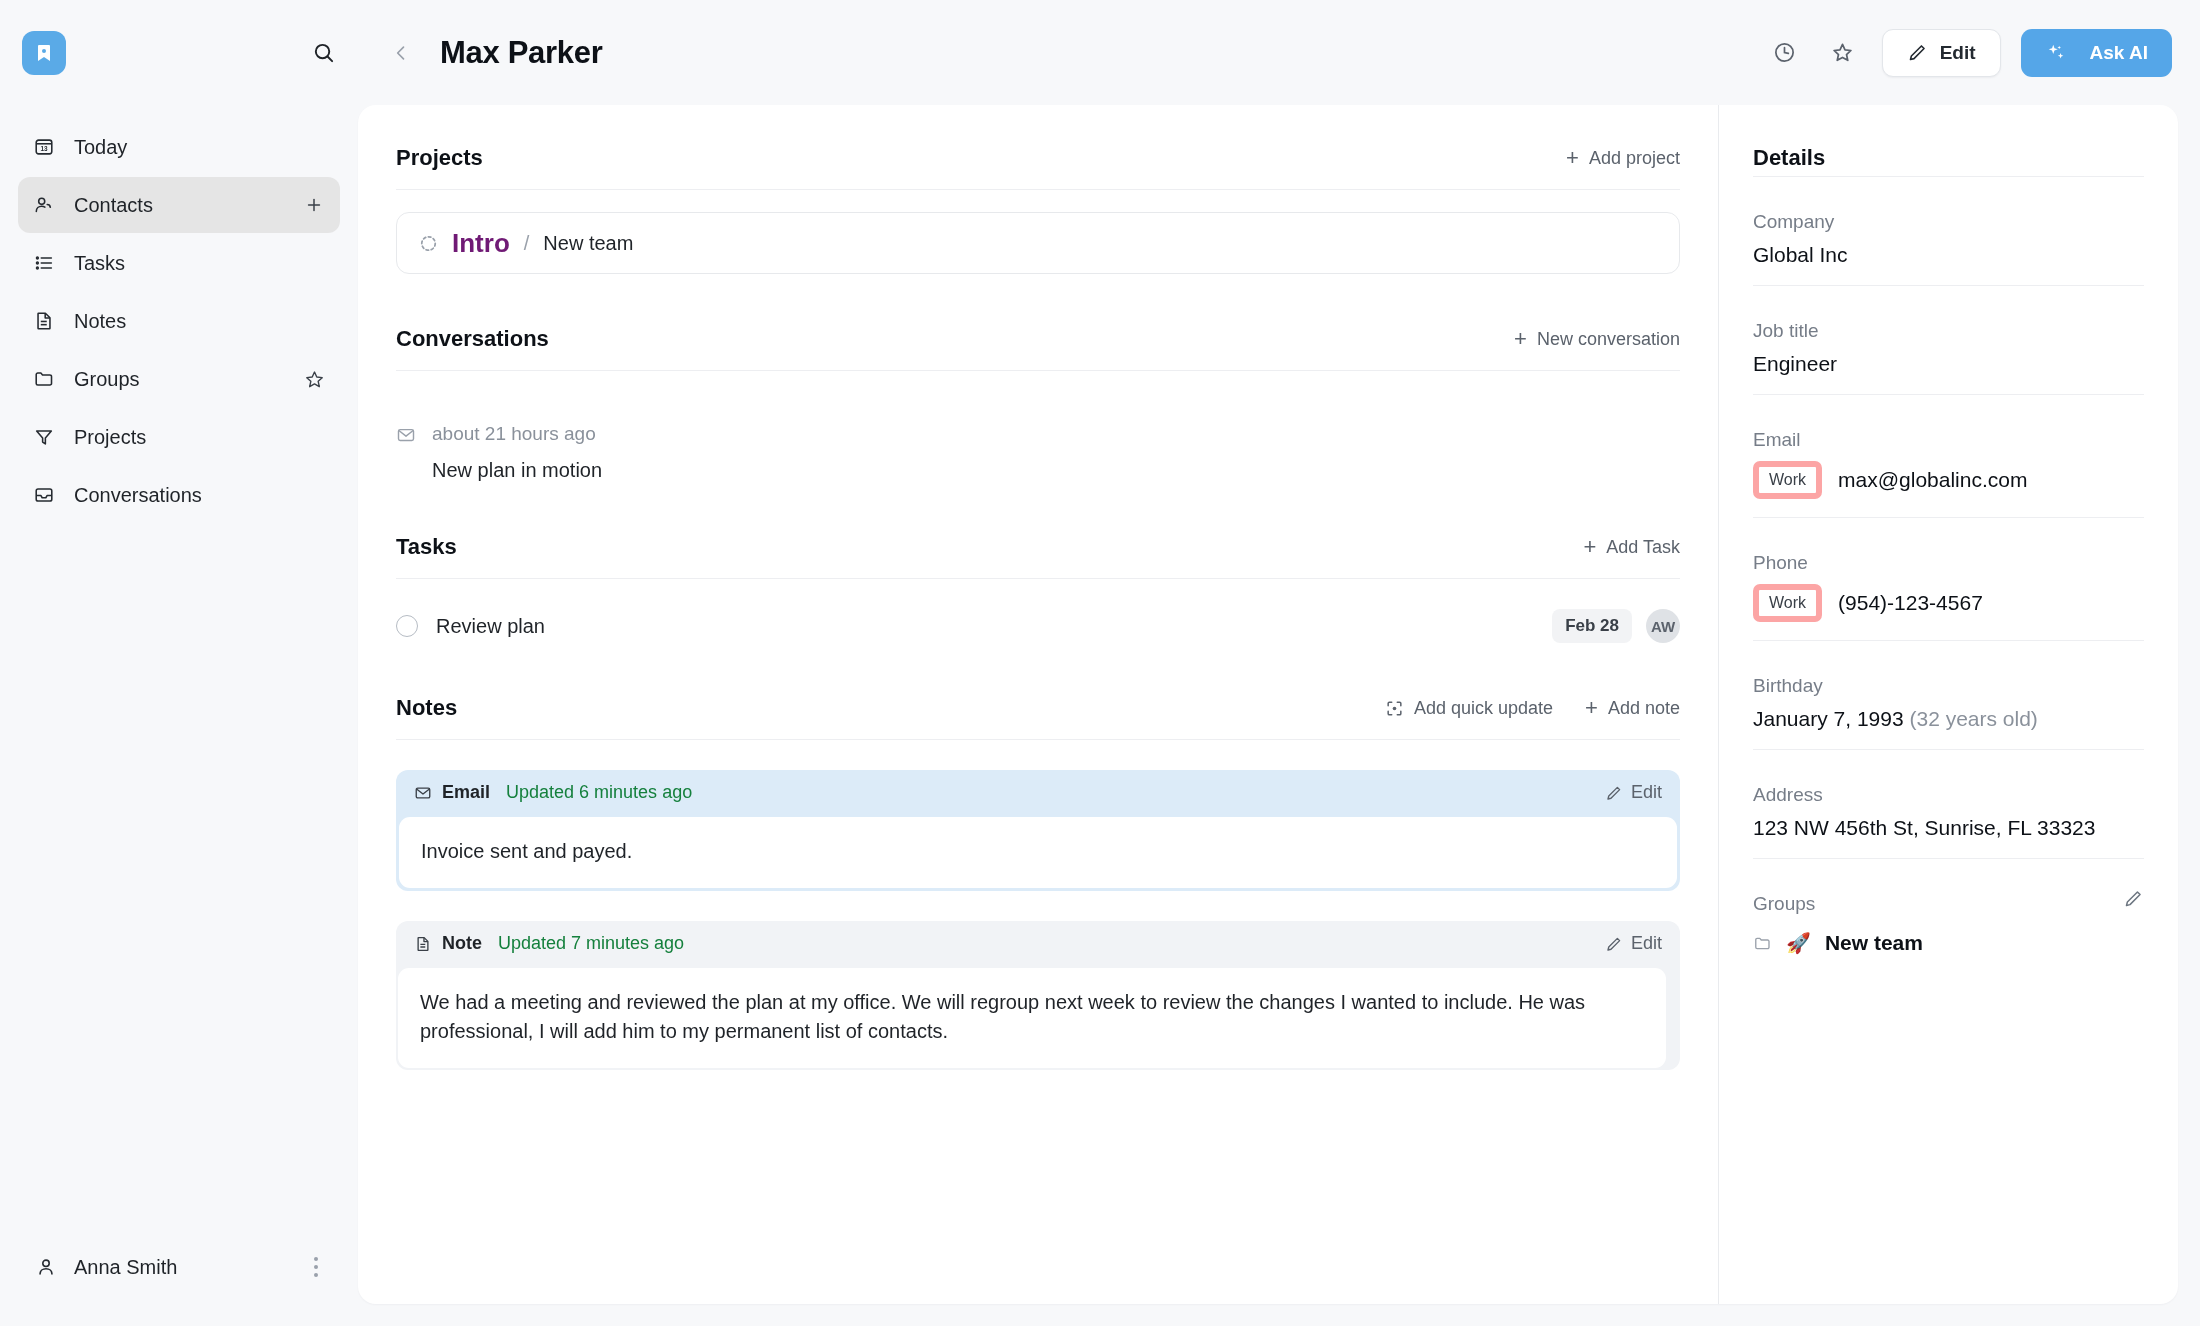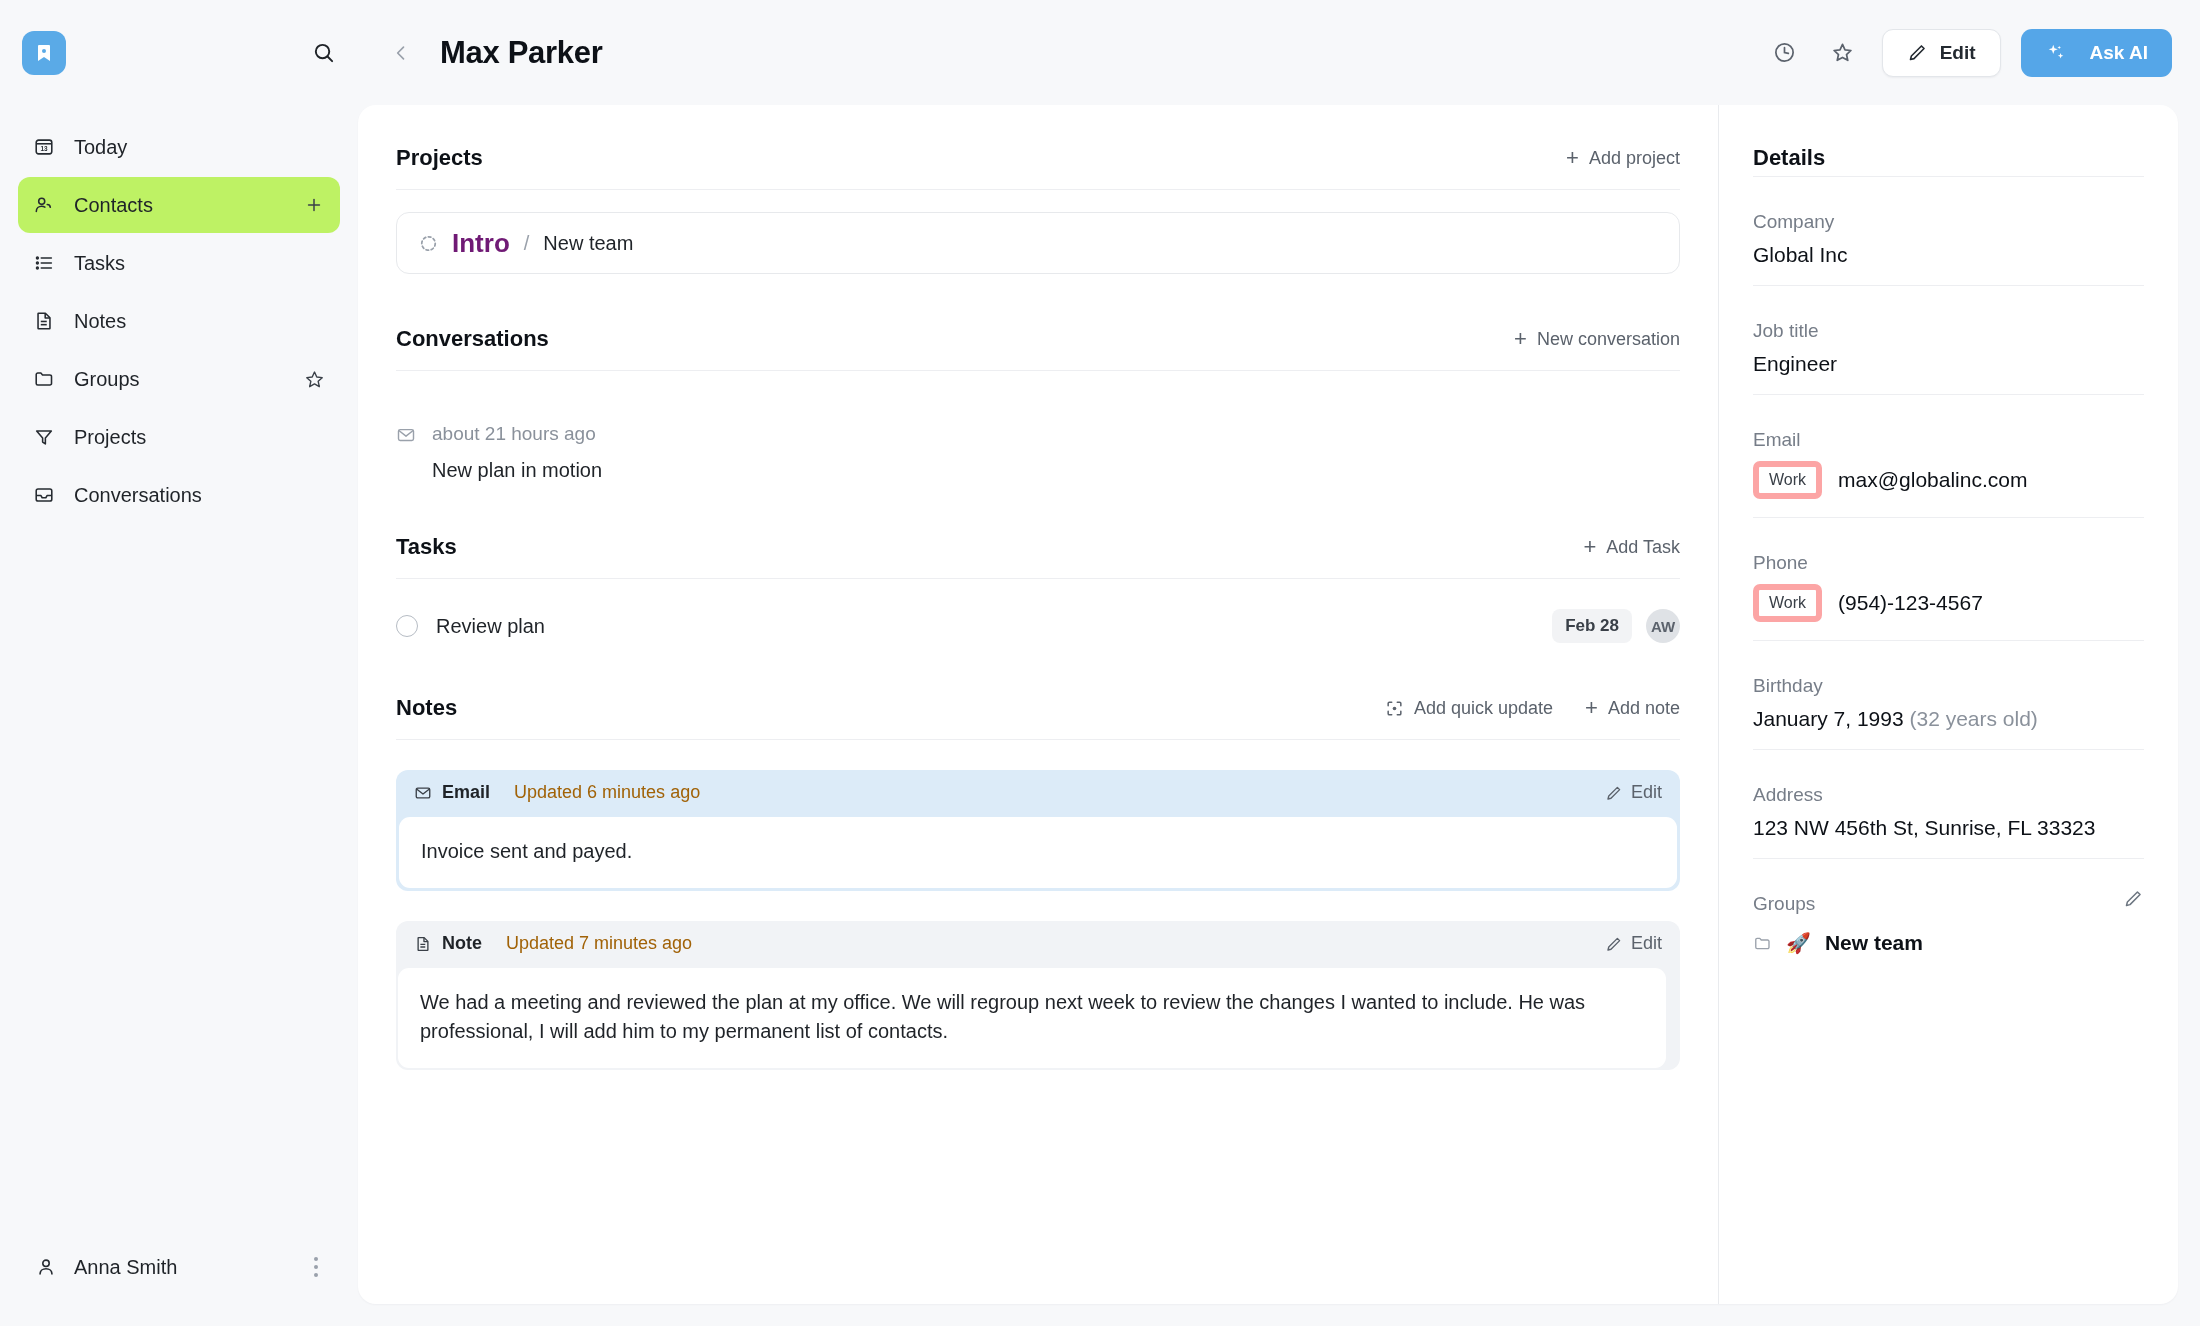--- a/index.html
+++ b/index.html
@@ -103,21 +103,21 @@
     height: 56px;
     display: flex;
     align-items: center;
     gap: 18px;
     padding: 0 14px;
     border-radius: 12px;
     cursor: pointer;
     color: #1f2328;
     font-size: 20px;
   }
-  .nav-item.active { background: #bef264; }
+  .nav-item.active { background: #e5e5e5; }
   .nav-ico { width: 24px; height: 24px; display: flex; align-items: center; justify-content: center; flex: 0 0 24px; color: #262b31; }
   .nav-label { flex: 1; }
   .nav-trail { width: 24px; height: 24px; display:flex; align-items:center; justify-content:center; color: #3a4048; }
   .sidebar-footer {
     margin-top: auto;
     height: 96px;
     display: flex;
     align-items: center;
     gap: 16px;
     padding: 0 16px 22px 16px;
@@ -204,21 +204,21 @@
 
   .note-card { margin-top: 30px; border-radius: 12px; overflow: hidden; }
   .note-card.email { background: #dcebf8; }
   .note-card.note { background: #f1f3f6; }
   .note-head {
     display: flex; align-items: center; gap: 10px;
     padding: 12px 18px 14px 18px;
     font-size: 18px;
   }
   .note-kind { font-weight: 700; color: #1f2328; }
-  .note-updated { color: #a16207; margin-left: 14px; }
+  .note-updated { color: #15803d; margin-left: 6px; }
   .note-edit {
     margin-left: auto; display: flex; align-items: center; gap: 8px;
     color: #5b626c; font-size: 18px; cursor: pointer;
     background: none; border: none; font-family: inherit;
   }
   .note-body {
     background: #ffffff;
     margin: 0 14px 2px 2px;
     border-radius: 11px;
     padding: 20px 22px 22px 22px;

